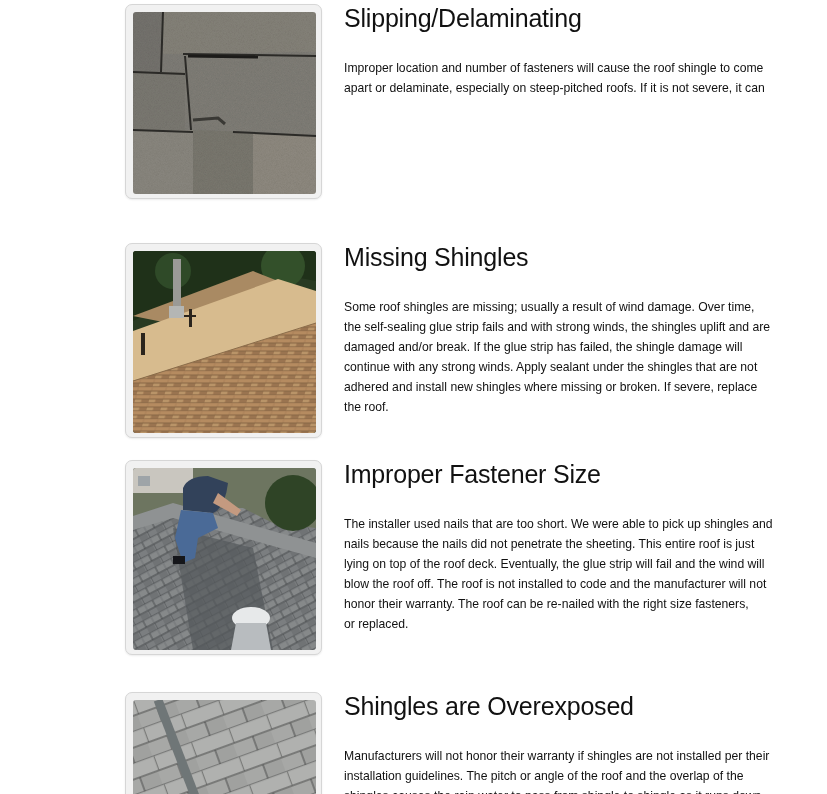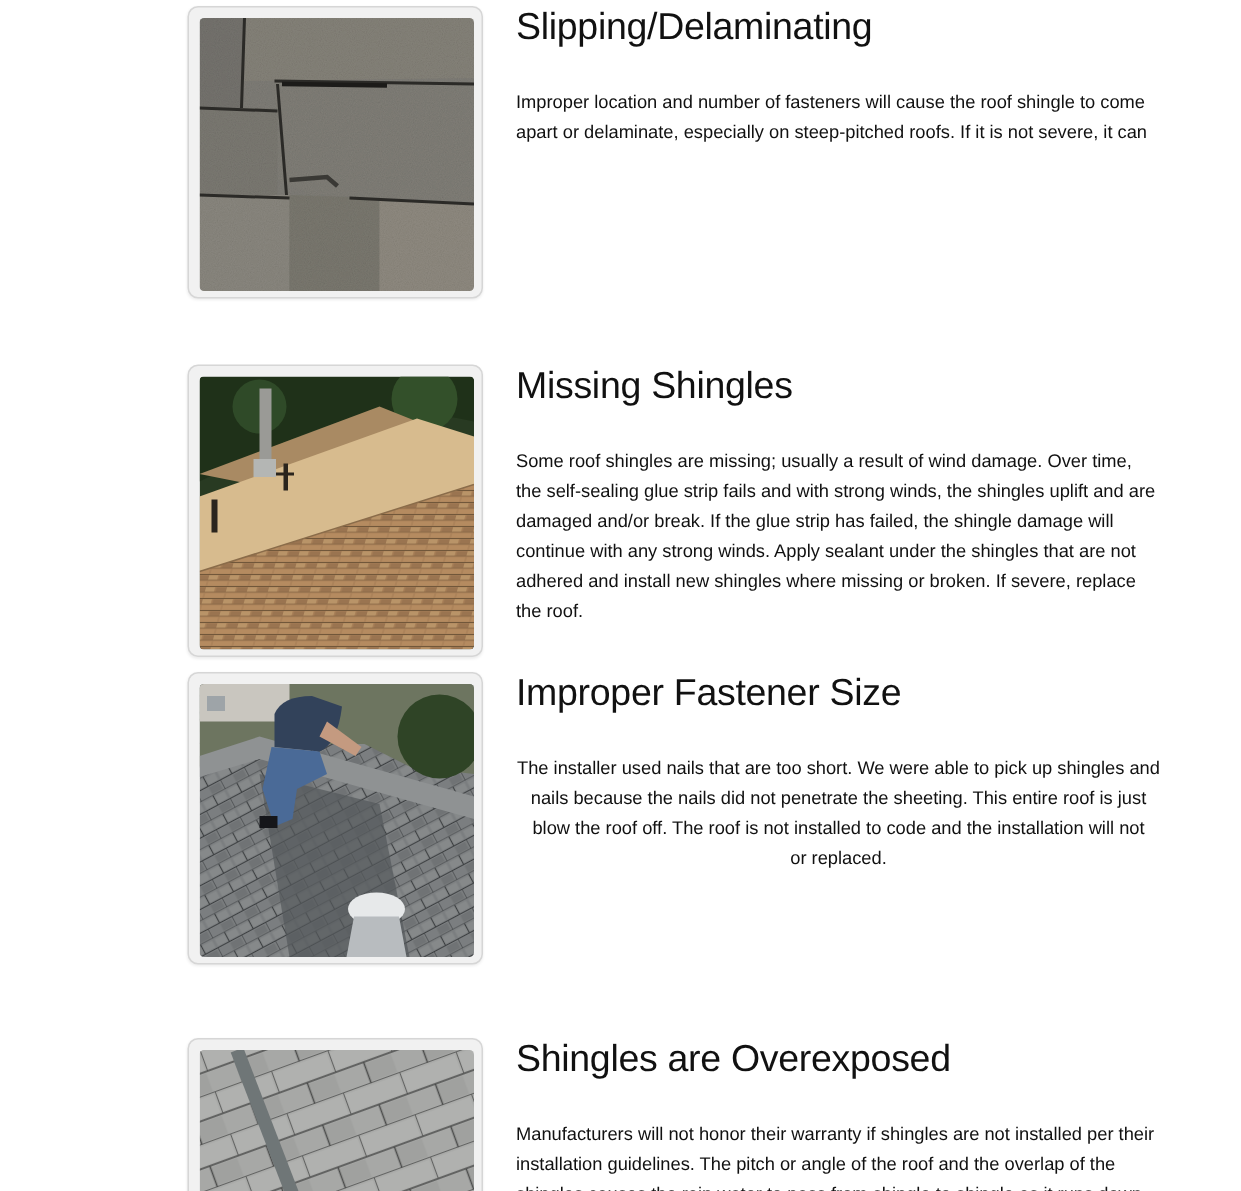--- a/index.html
+++ b/index.html
@@ -140,21 +140,21 @@
   <p class="text">
     <span>Some roof shingles are missing; usually a result of wind damage. Over time,</span>
     <span>the self-sealing glue strip fails and with strong winds, the shingles uplift and are</span>
     <span>damaged and/or break. If the glue strip has failed, the shingle damage will</span>
     <span>continue with any strong winds. Apply sealant under the shingles that are not</span>
     <span>adhered and install new shingles where missing or broken. If severe, replace</span>
     <span>the roof.</span>
   </p>
 </div>
 
-<div class="entry" style="top:448px;text-align:center;">
+<div class="entry" style="top:460px;">
   <div class="frame">
     <div class="photo">
       <svg viewBox="0 0 183 182" preserveAspectRatio="none">
         <defs>
           <pattern id="shing3" width="18" height="14" patternUnits="userSpaceOnUse" patternTransform="rotate(-28)">
             <rect width="18" height="14" fill="#7b7e80"></rect>
             <rect x="1" y="1" width="16" height="5" fill="#86898a"></rect>
             <rect x="9" y="8" width="8" height="5" fill="#707375"></rect>
             <path d="M0 7 H18 M0 14 H18 M9 0 V7 M0 7 V14" stroke="#3d4042" stroke-width="0.8"></path>
           </pattern>
@@ -172,21 +172,23 @@
         <rect x="40" y="88" width="12" height="8" fill="#15161a"></rect>
         <ellipse cx="118" cy="150" rx="19" ry="11" fill="#e7e9ea"></ellipse>
         <polygon points="103,155 133,155 138,182 98,182" fill="#b8bcbf"></polygon>
       </svg>
     </div>
   </div>
   <h2 class="title">Improper Fastener Size</h2>
   <p class="text">
     <span>The installer used nails that are too short. We were able to pick up shingles and</span>
     <span>nails because the nails did not penetrate the sheeting. This entire roof is just</span>
-    <span>blow the roof off. The roof is not installed to code and the installation will not</span>
+    <span>lying on top of the roof deck. Eventually, the glue strip will fail and the wind will</span>
+    <span>blow the roof off. The roof is not installed to code and the manufacturer will not</span>
+    <span>honor their warranty. The roof can be re-nailed with the right size fasteners,</span>
     <span>or replaced.</span>
   </p>
 </div>
 
 <div class="entry" style="top:692px;">
   <div class="frame">
     <div class="photo">
       <svg viewBox="0 0 183 182" preserveAspectRatio="none">
         <defs>
           <pattern id="shing4" width="40" height="30" patternUnits="userSpaceOnUse" patternTransform="rotate(-20)">

